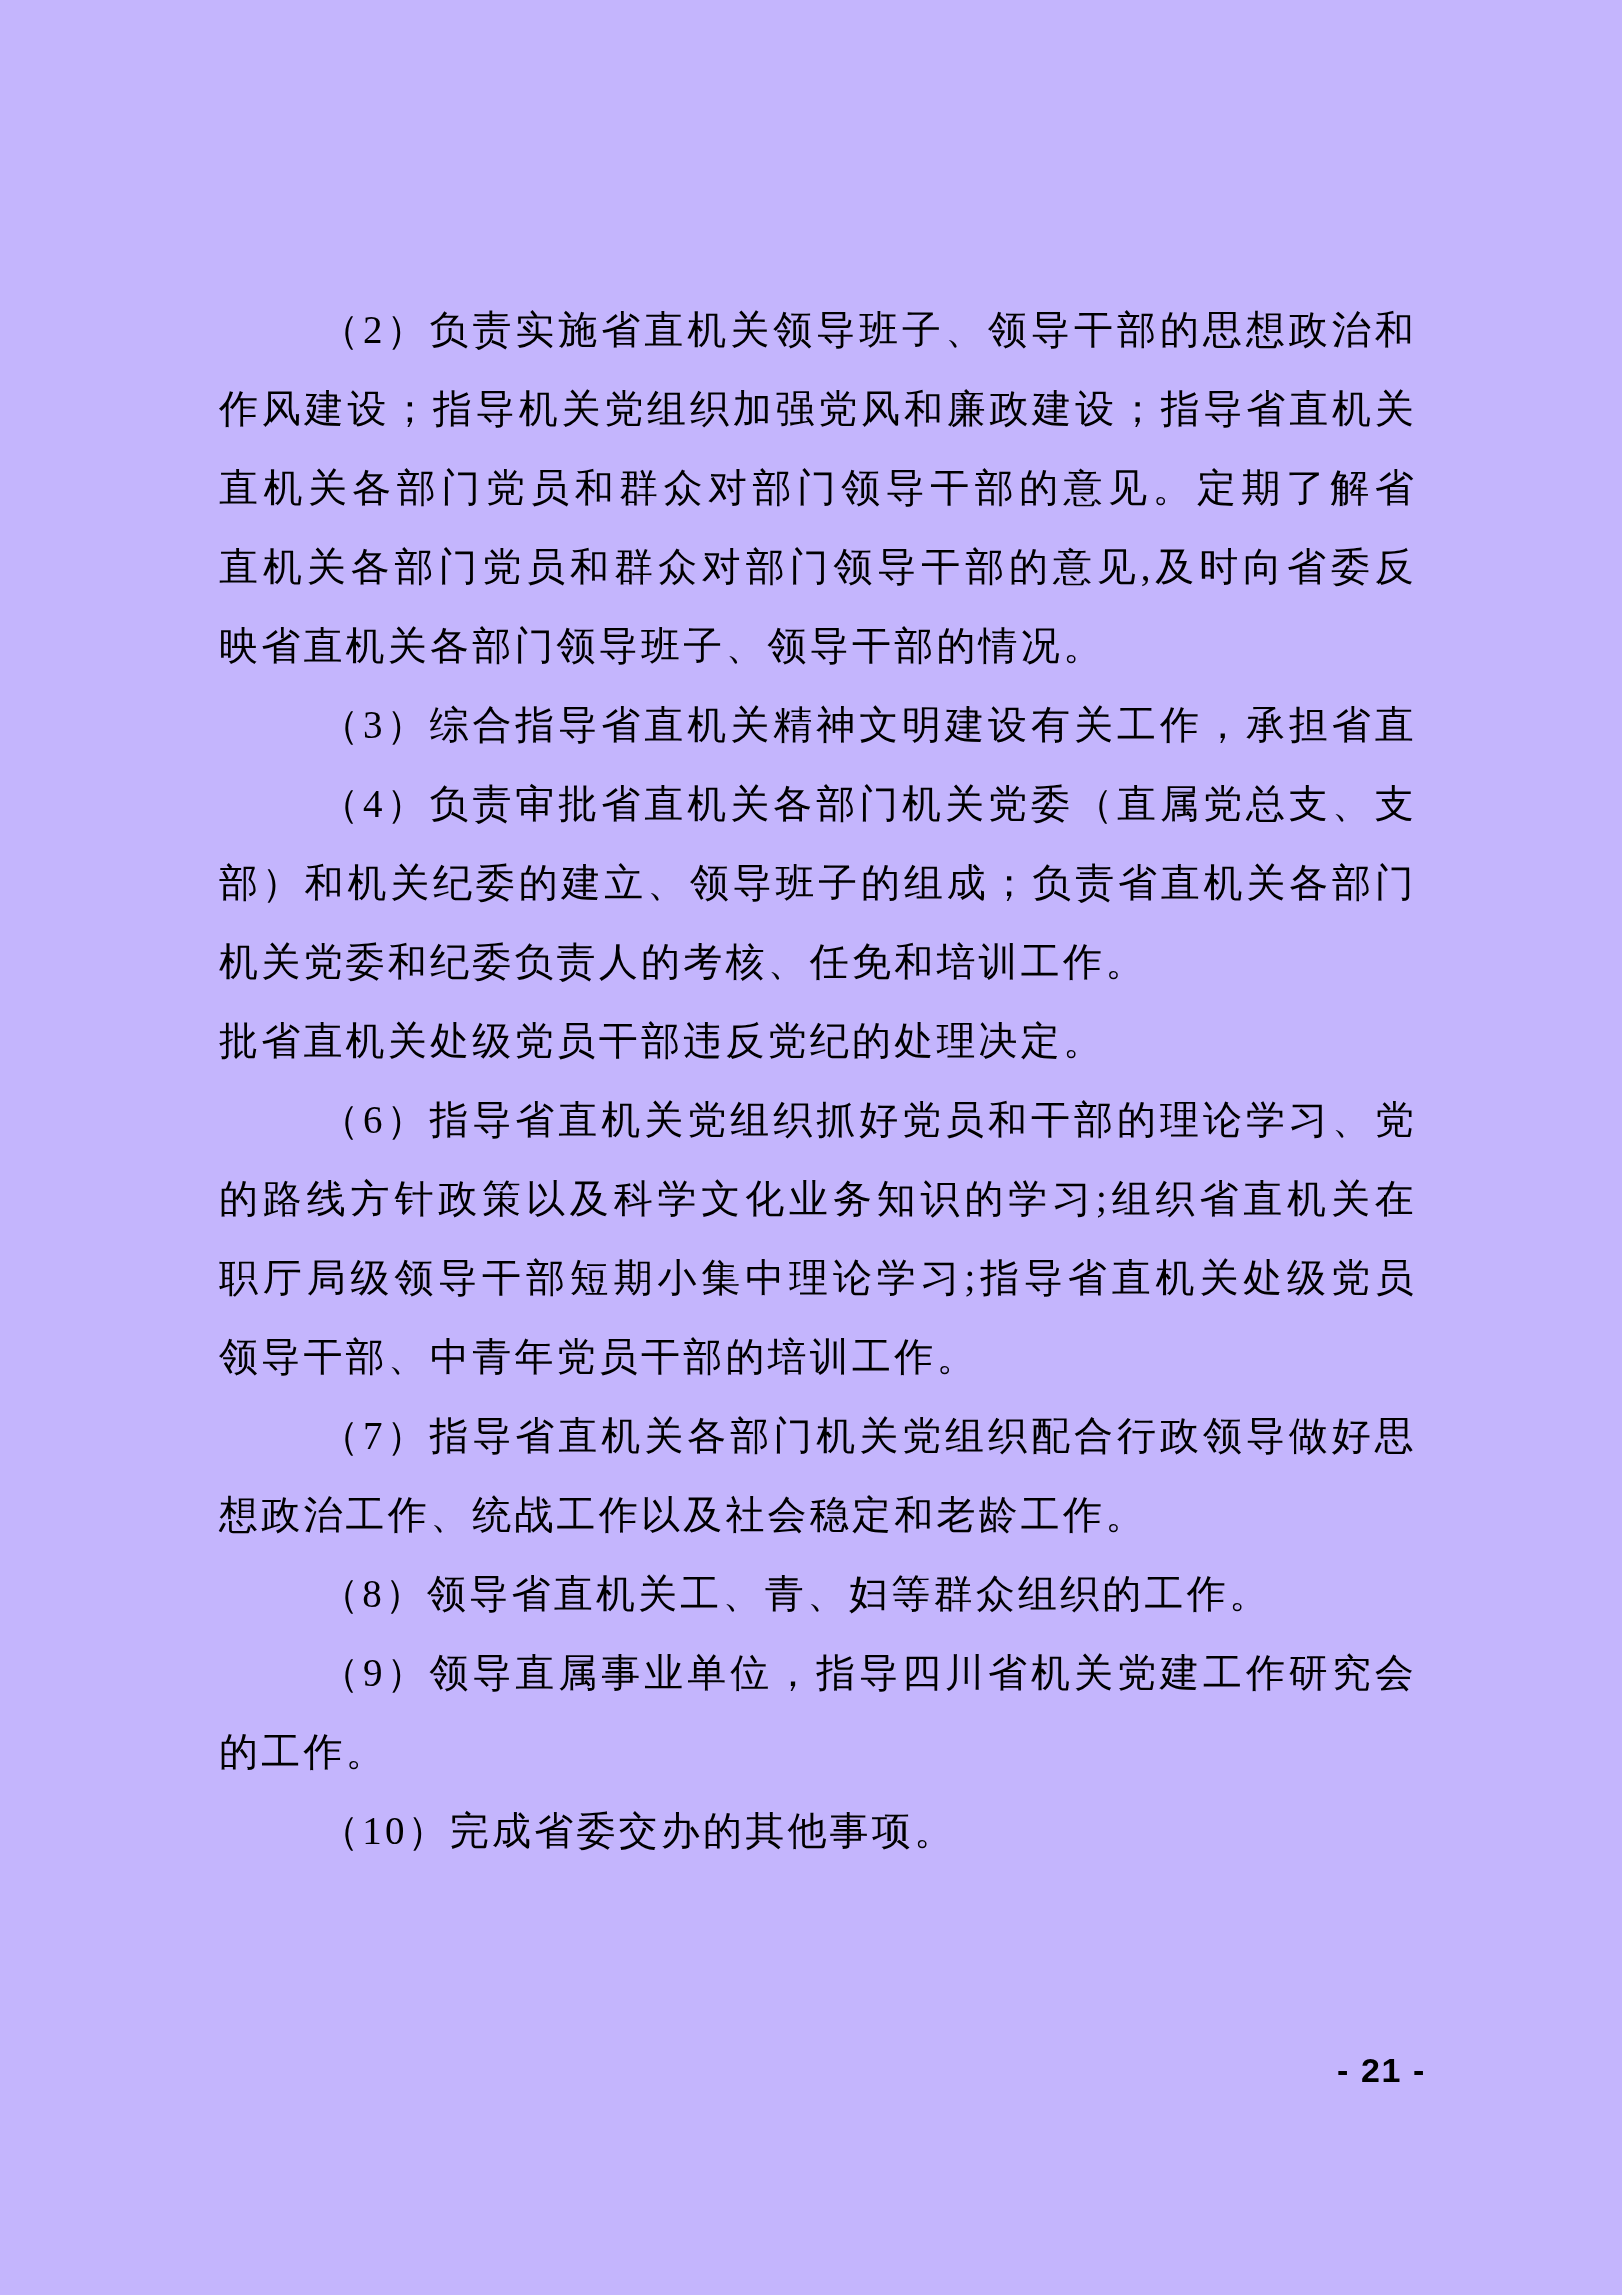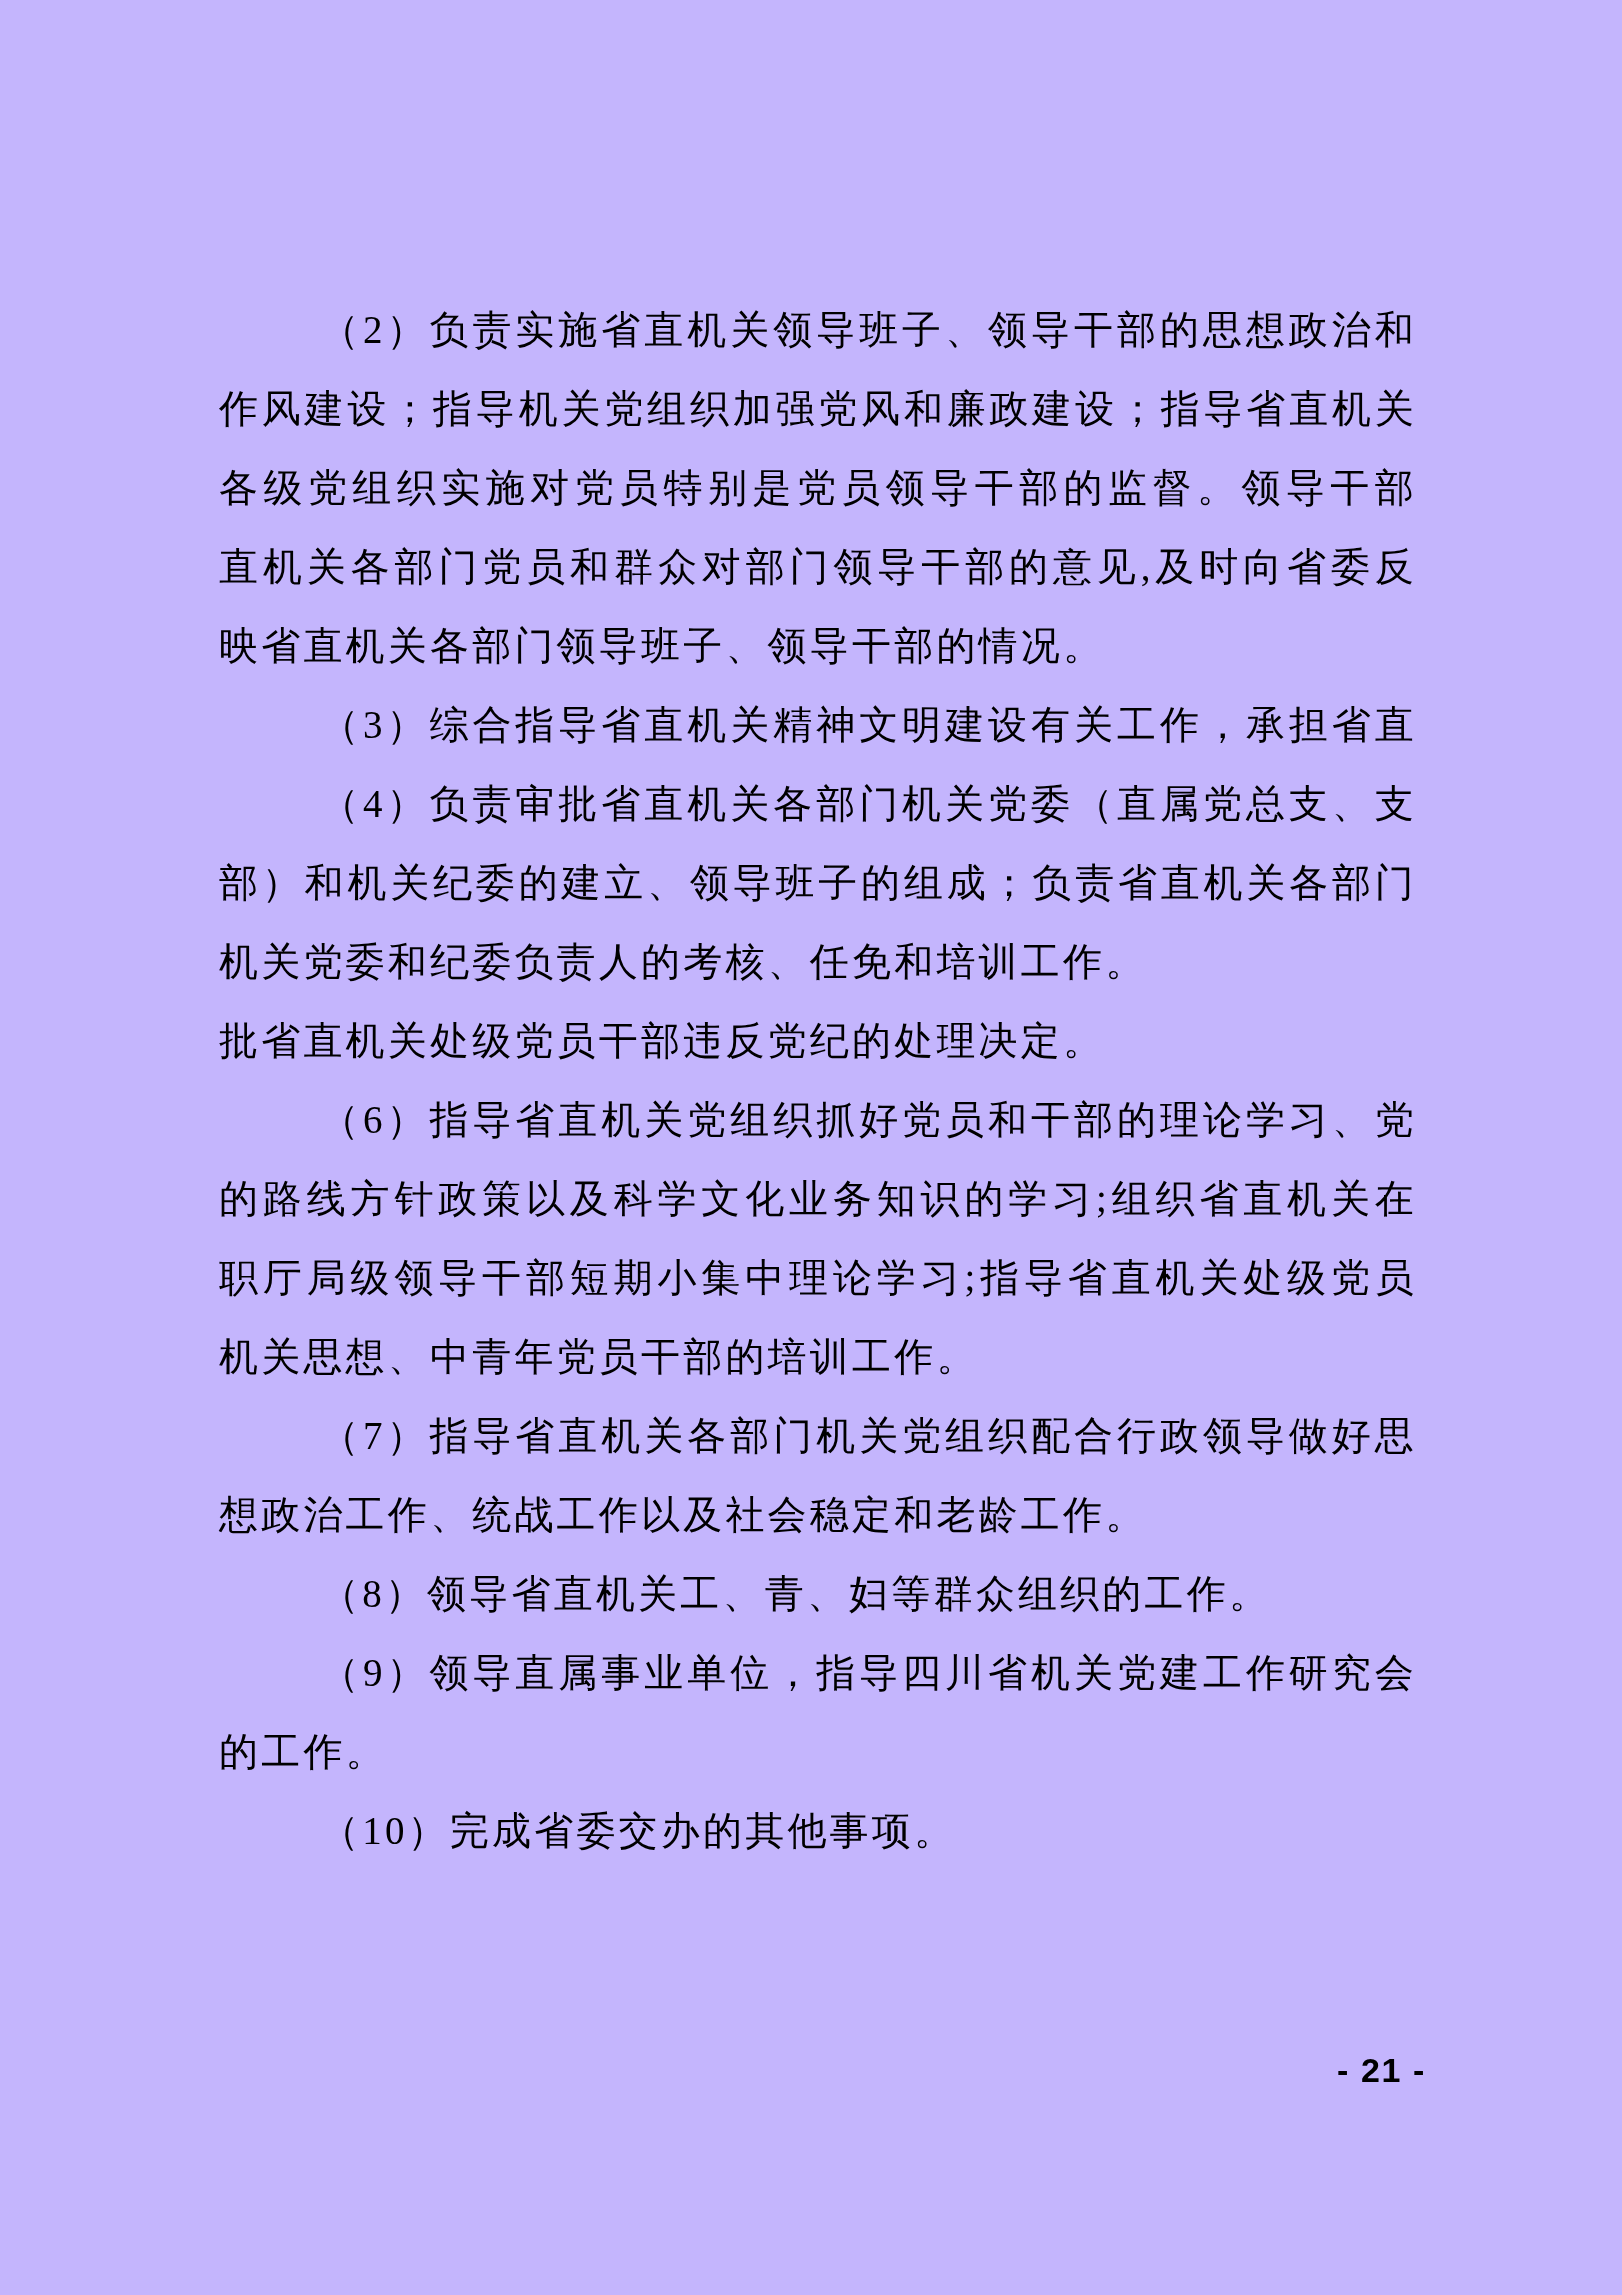--- a/index.html
+++ b/index.html
@@ -55,36 +55,36 @@
   }
 </style>
 </head>
 <body>
 
 <div class="page">
   <div class="text-block">
 
     <div class="line indent just">（2）负责实施省直机关领导班子、领导干部的思想政治和</div>
     <div class="line just">作风建设；指导机关党组织加强党风和廉政建设；指导省直机关</div>
-    <div class="line just">各级党组织实施对党员特别是党员领导干部的监督。领导干部</div>
+    <div class="line just">直机关各部门党员和群众对部门领导干部的意见。定期了解省</div>
     <div class="line just">直机关各部门党员和群众对部门领导干部的意见,及时向省委反</div>
     <div class="line">映省直机关各部门领导班子、领导干部的情况。</div>
 
     <div class="line indent just">（3）综合指导省直机关精神文明建设有关工作，承担省直</div>
 
     <div class="line indent just">（4）负责审批省直机关各部门机关党委（直属党总支、支</div>
     <div class="line just">部）和机关纪委的建立、领导班子的组成；负责省直机关各部门</div>
     <div class="line">机关党委和纪委负责人的考核、任免和培训工作。</div>
 
     <div class="line">批省直机关处级党员干部违反党纪的处理决定。</div>
 
     <div class="line indent just">（6）指导省直机关党组织抓好党员和干部的理论学习、党</div>
     <div class="line just">的路线方针政策以及科学文化业务知识的学习;组织省直机关在</div>
     <div class="line just">职厅局级领导干部短期小集中理论学习;指导省直机关处级党员</div>
-    <div class="line">机关思想、中青年党员干部的培训工作。</div>
+    <div class="line">领导干部、中青年党员干部的培训工作。</div>
 
     <div class="line indent just">（7）指导省直机关各部门机关党组织配合行政领导做好思</div>
     <div class="line">想政治工作、统战工作以及社会稳定和老龄工作。</div>
 
     <div class="line indent">（8）领导省直机关工、青、妇等群众组织的工作。</div>
 
     <div class="line indent just">（9）领导直属事业单位，指导四川省机关党建工作研究会</div>
     <div class="line">的工作。</div>
 
     <div class="line indent">（10）完成省委交办的其他事项。</div>

